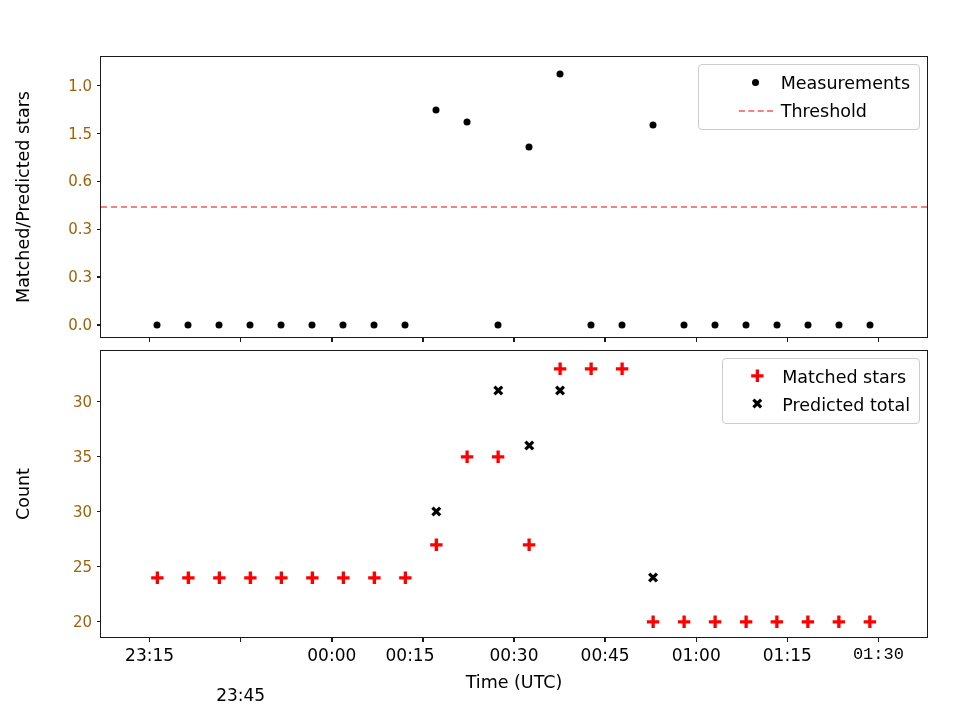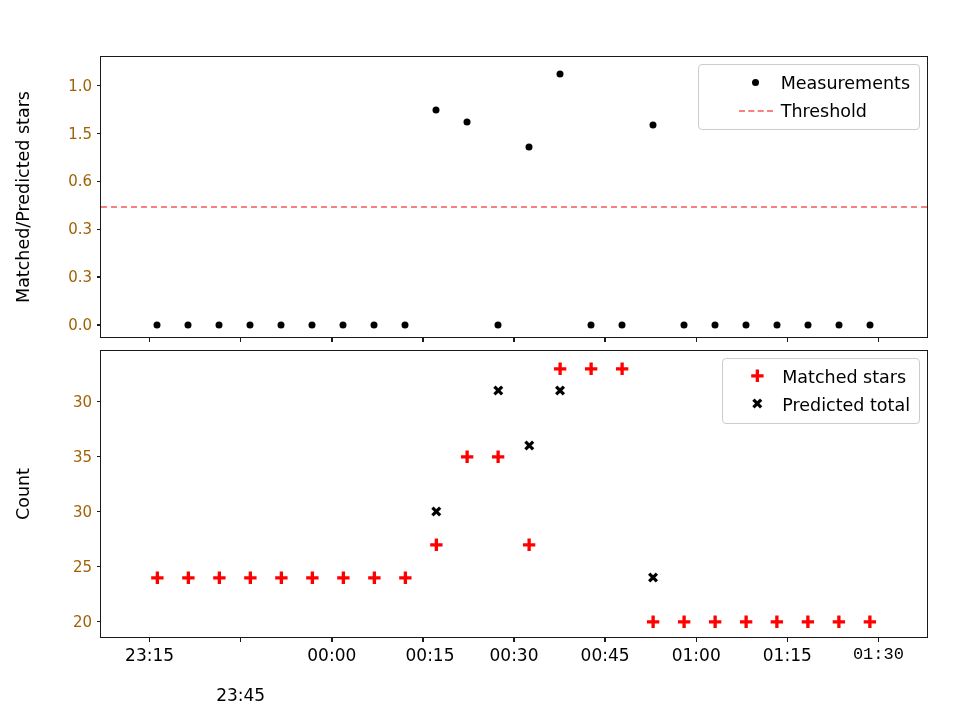--- a/index.html
+++ b/index.html
@@ -169,21 +169,21 @@
         <div class="ytick-label" style="top: 105.6px;">35</div>
         <div class="ytick" style="top: 49.9px;"></div>
         <div class="ytick-label" style="top: 50.6px;">30</div>
         <div class="xtick" style="left: 47.8882px;"></div>
         <div class="xtick-label" style="left: 48.5882px;">23:15</div>
         <div class="xtick" style="left: 138.991px;"></div>
         <div class="xtick-label" style="left: 139.691px; margin-top: 48px;">23:45</div>
         <div class="xtick" style="left: 230.094px;"></div>
         <div class="xtick-label" style="left: 230.794px;">00:00</div>
         <div class="xtick" style="left: 321.197px;"></div>
-        <div class="xtick-label" style="left: 329px;">00:15</div>
+        <div class="xtick-label" style="left: 309px;">00:15</div>
         <div class="xtick" style="left: 412.3px;"></div>
         <div class="xtick-label" style="left: 413px;">00:30</div>
         <div class="xtick" style="left: 503.403px;"></div>
         <div class="xtick-label" style="left: 504.103px;">00:45</div>
         <div class="xtick" style="left: 594.506px;"></div>
         <div class="xtick-label" style="left: 595.206px;">01:00</div>
         <div class="xtick" style="left: 685.609px;"></div>
         <div class="xtick-label" style="left: 686.309px;">01:15</div>
         <div class="xtick" style="left: 776.712px;"></div>
         <div class="xtick-label" style="left: 777.412px; font-family: Liberation Mono, monospace;">01:30</div>
@@ -226,13 +226,14 @@
         </div>
         <div class="legend-row">
           <span class="legend-key">
             <span class="key-cross">✖</span>
           </span>
           <span class="legend-text">Predicted total</span>
         </div>
       </div>
   </div>
 
+  <div id="xlabel">Time (UTC)</div>
 </div>
 
 </body></html>

